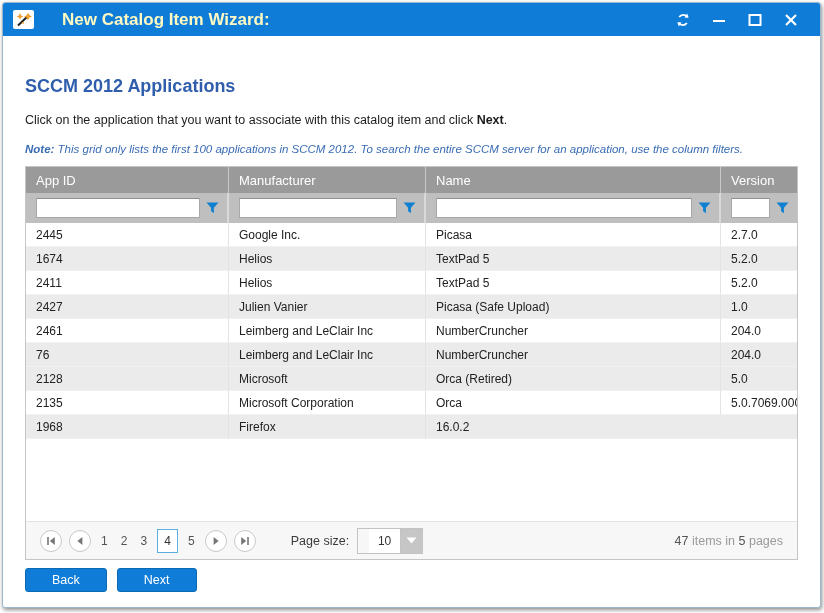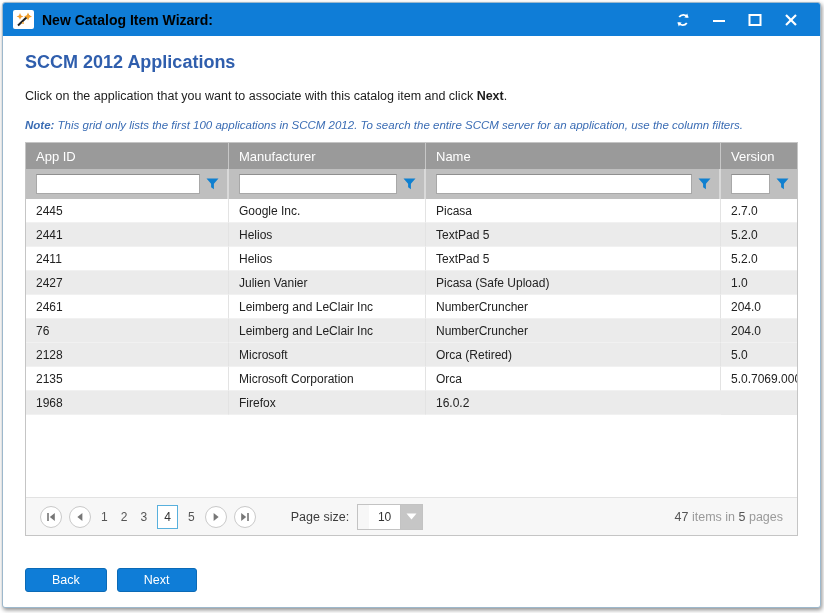--- a/index.html
+++ b/index.html
@@ -10,26 +10,26 @@
     box-shadow:1px 2px 4px rgba(0,0,0,0.45);
     overflow:hidden; display:flex; flex-direction:column;
   }
   
   .titlebar {
     height:33px; background:#0f7dd7; display:flex; align-items:center;
     padding:0 10px; flex-shrink:0;
   }
   .titlebar-left { display:flex; align-items:center; gap:8px; flex:1; }
   .wizard-icon { width:21px; height:19px; background:#ffffff; border-radius:2px; display:flex; align-items:center; justify-content:center; }
-  .title-text { color:#000000; font-weight:bold; font-size:14px; }
+  .title-text { color:#fef9c3; font-weight:bold; font-size:17px;margin-left:20px; }
   .titlebar-controls { display:flex; align-items:center; gap:14px; padding-right:8px; }
   .tb-btn { width:22px; height:20px; display:flex; align-items:center; justify-content:center; cursor:pointer; background:transparent; border:none; }
   
   .content { flex:1; padding:0 22px; display:flex; flex-direction:column; }
-  .page-heading { margin-top:16px; font-size:18px; font-weight:bold; color:#2f5ead; }
+  .page-heading { margin-top:40px; font-size:18px; font-weight:bold; color:#2f5ead; }
   .instruction { margin-top:16px; font-size:12.5px; color:#1c1c1c; }
   .instruction b { font-weight:bold; }
   .note-line { margin-top:16px; font-size:11.5px; font-style:italic; color:#3a6cb4; }
   .note-line .note-label { font-weight:bold; }
   
   .grid {
     margin-top:11px; height:394px; border:1px solid #c5c5c5;
     display:flex; flex-direction:column; background:#ffffff;
   }
   .grid-header { display:grid; grid-template-columns:203px 197px 295px 1fr; background:#9a9a9a; height:26px; flex-shrink:0; }
@@ -177,21 +177,21 @@
       </div>
 
       <div class="grid-body">
         <div class="grid-row">
           <div class="cell">2445</div>
           <div class="cell">Google Inc.</div>
           <div class="cell">Picasa</div>
           <div class="cell">2.7.0</div>
         </div>
         <div class="grid-row alt">
-          <div class="cell">2441</div>
+          <div class="cell">1674</div>
           <div class="cell">Helios</div>
           <div class="cell">TextPad 5</div>
           <div class="cell">5.2.0</div>
         </div>
         <div class="grid-row">
           <div class="cell">2411</div>
           <div class="cell">Helios</div>
           <div class="cell">TextPad 5</div>
           <div class="cell">5.2.0</div>
         </div>

